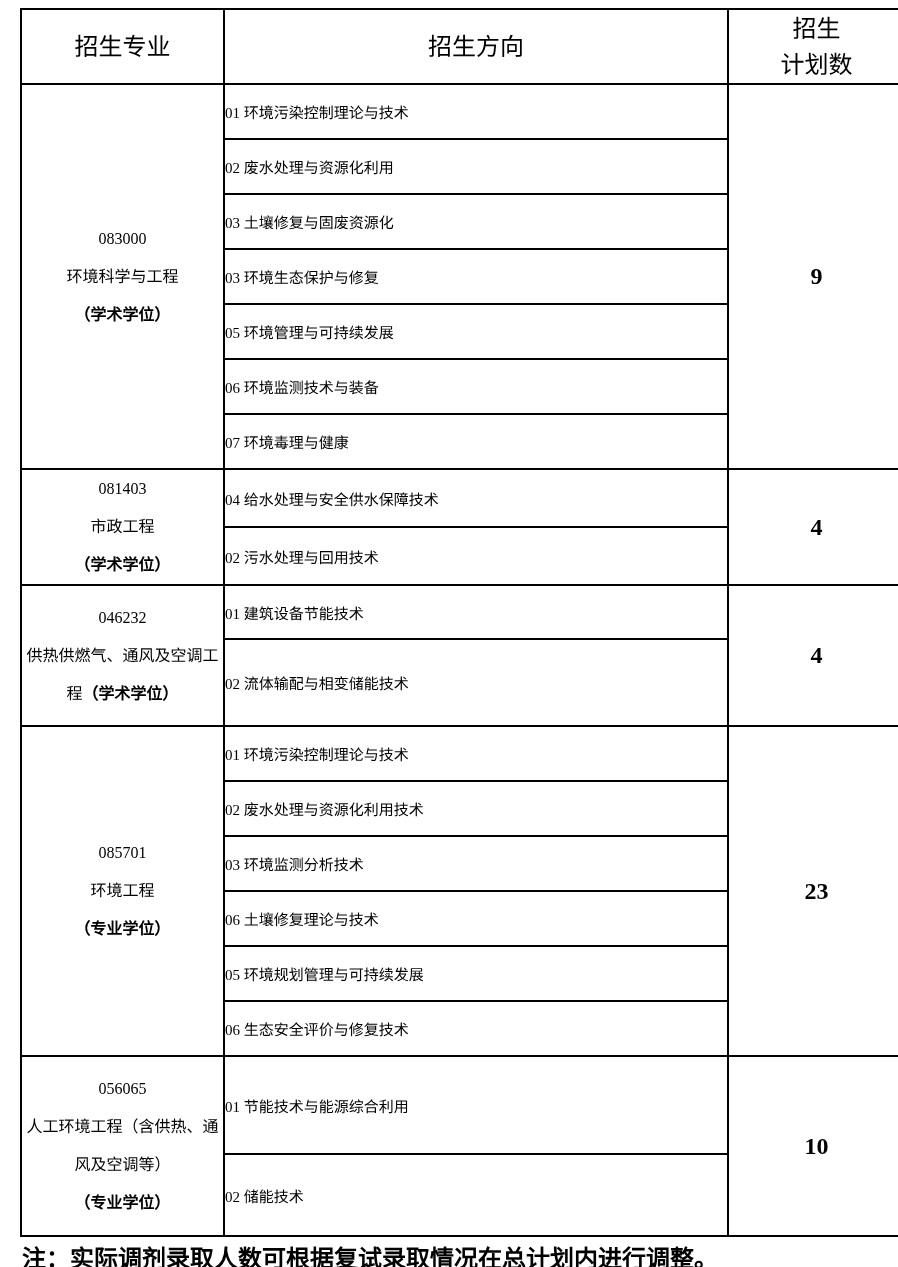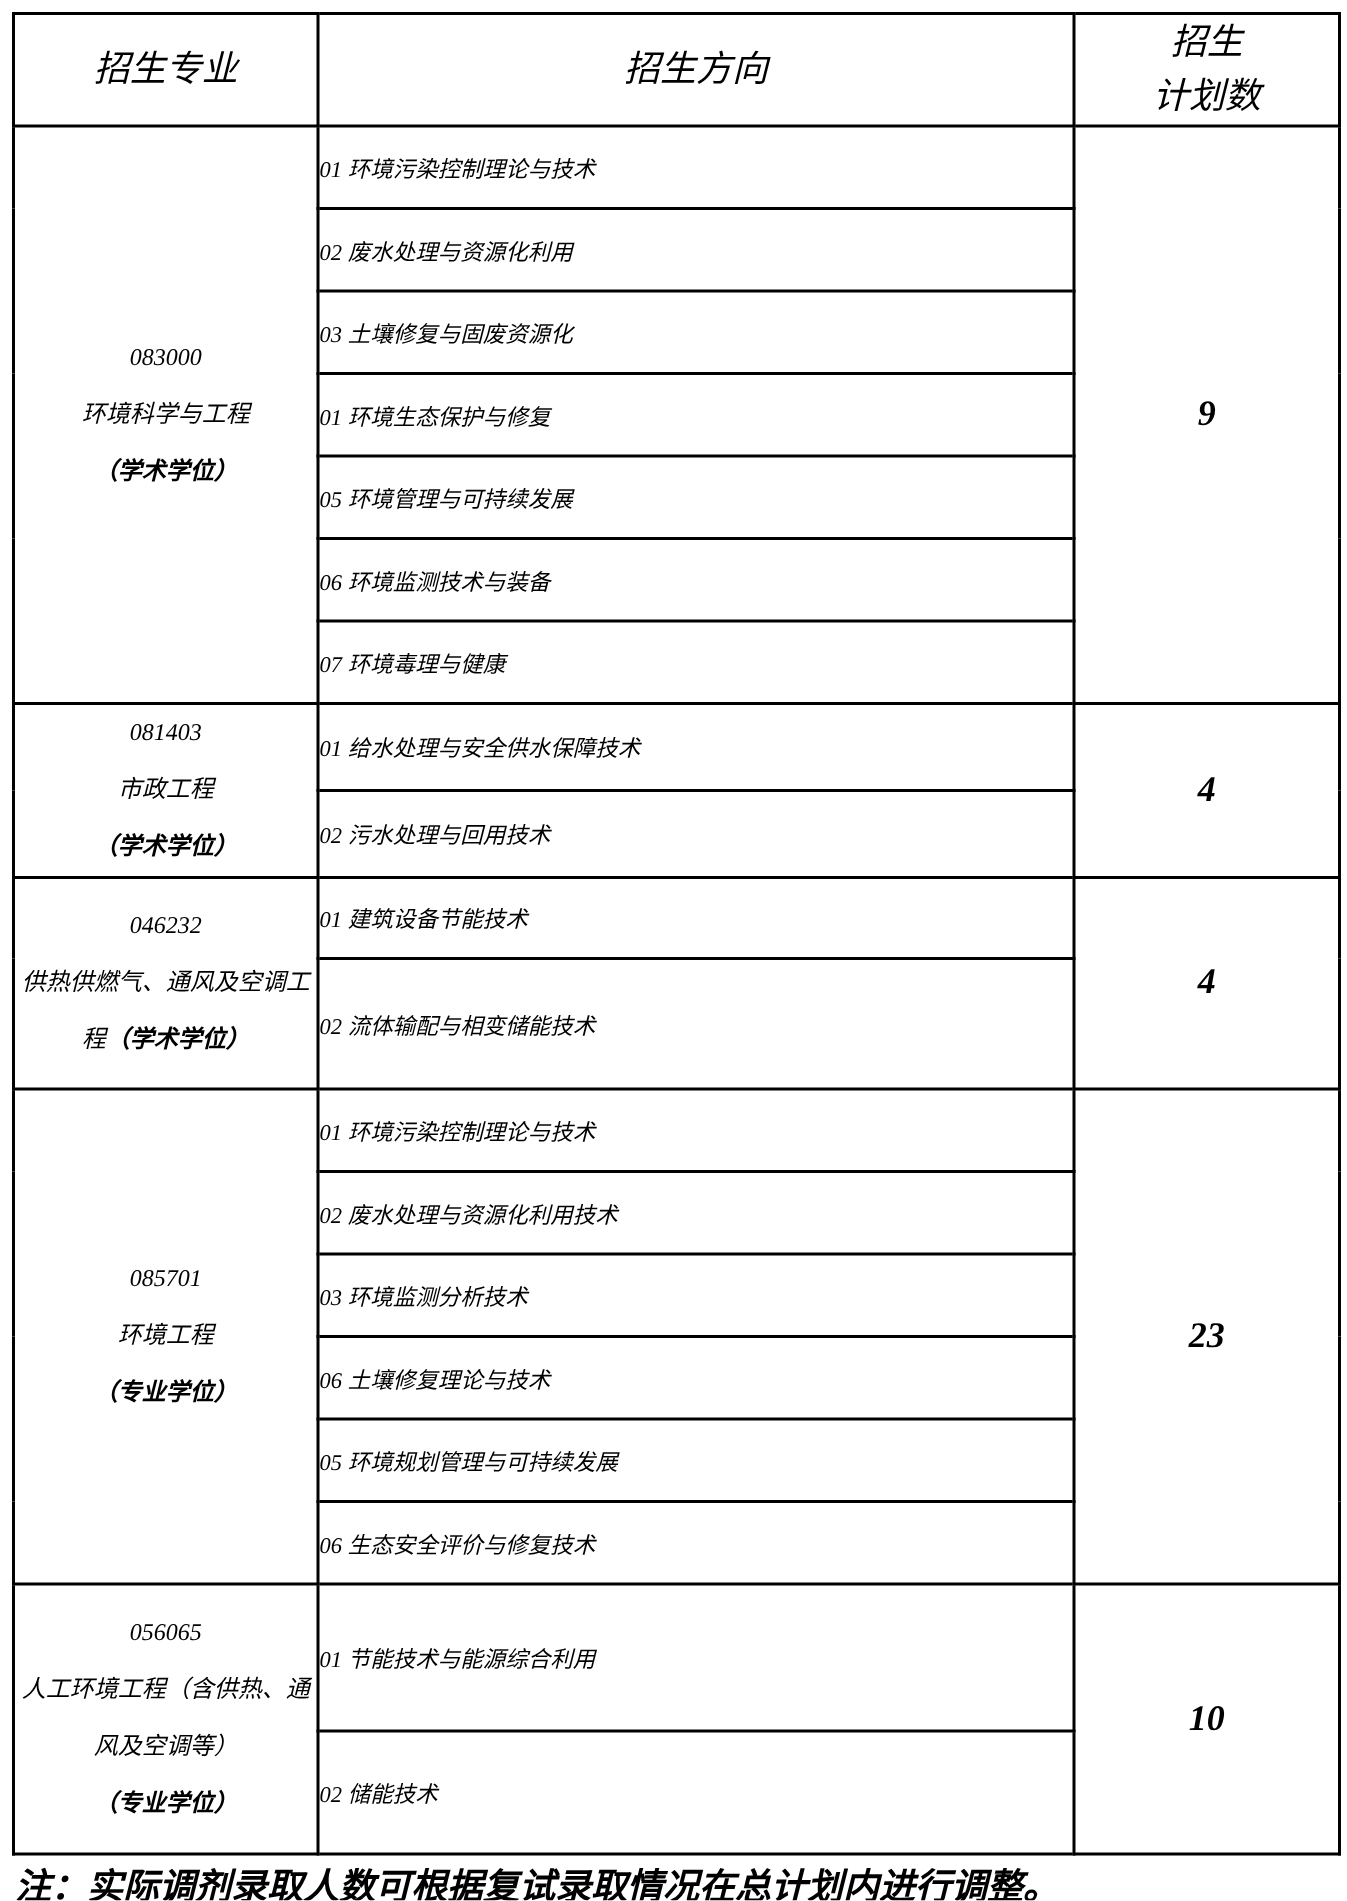--- a/index.html
+++ b/index.html
@@ -8,23 +8,22 @@
     background: #ffffff;
     color: #000000;
     font-family: "Liberation Serif", "DejaVu Serif", serif;
   }
   .page {
     position: relative;
     width: 898px;
     height: 1267px;
     background: #ffffff;
     box-sizing: border-box;
-    padding: 8px 6px 0 8px;
+    padding: 8px 6px 0 20px;
     overflow: hidden;
-    font-style: italic;
   }
   table.adm {
     border-collapse: collapse;
     table-layout: fixed;
     width: 884px;
   }
   table.adm col.c1 { width: 203px; }
   table.adm col.c2 { width: 504px; }
   table.adm col.c3 { width: 177px; }
   table.adm th, table.adm td {
@@ -97,38 +96,38 @@
           <td class="dir-cell">01 环境污染控制理论与技术</td>
           <td class="plan-cell" rowspan="7">9</td>
         </tr>
         <tr style="height: 55px;">
           <td class="dir-cell">02 废水处理与资源化利用</td>
         </tr>
         <tr style="height: 55px;">
           <td class="dir-cell">03 土壤修复与固废资源化</td>
         </tr>
         <tr style="height: 55px;">
-          <td class="dir-cell">01 环境生态保护与修复</td>
+          <td class="dir-cell">03 环境生态保护与修复</td>
         </tr>
         <tr style="height: 55px;">
           <td class="dir-cell">05 环境管理与可持续发展</td>
         </tr>
         <tr style="height: 55px;">
           <td class="dir-cell">06 环境监测技术与装备</td>
         </tr>
         <tr style="height: 55px;">
           <td class="dir-cell">07 环境毒理与健康</td>
         </tr>
         <tr style="height: 54px;">
           <td class="major-cell" rowspan="2">
             <div>081403</div>
             <div>市政工程</div>
             <div class="deg">（学术学位）</div>
           </td>
-          <td class="dir-cell">01 给水处理与安全供水保障技术</td>
+          <td class="dir-cell">04 给水处理与安全供水保障技术</td>
           <td class="plan-cell" rowspan="2">4</td>
         </tr>
         <tr style="height: 54px;">
           <td class="dir-cell">02 污水处理与回用技术</td>
         </tr>
         <tr style="height: 54px;">
           <td class="major-cell" rowspan="2">
             <div>046232</div>
             <div><span>供热供燃气、通风及空调工程</span><span class="deg">（学术学位）</span></div>
           </td>

